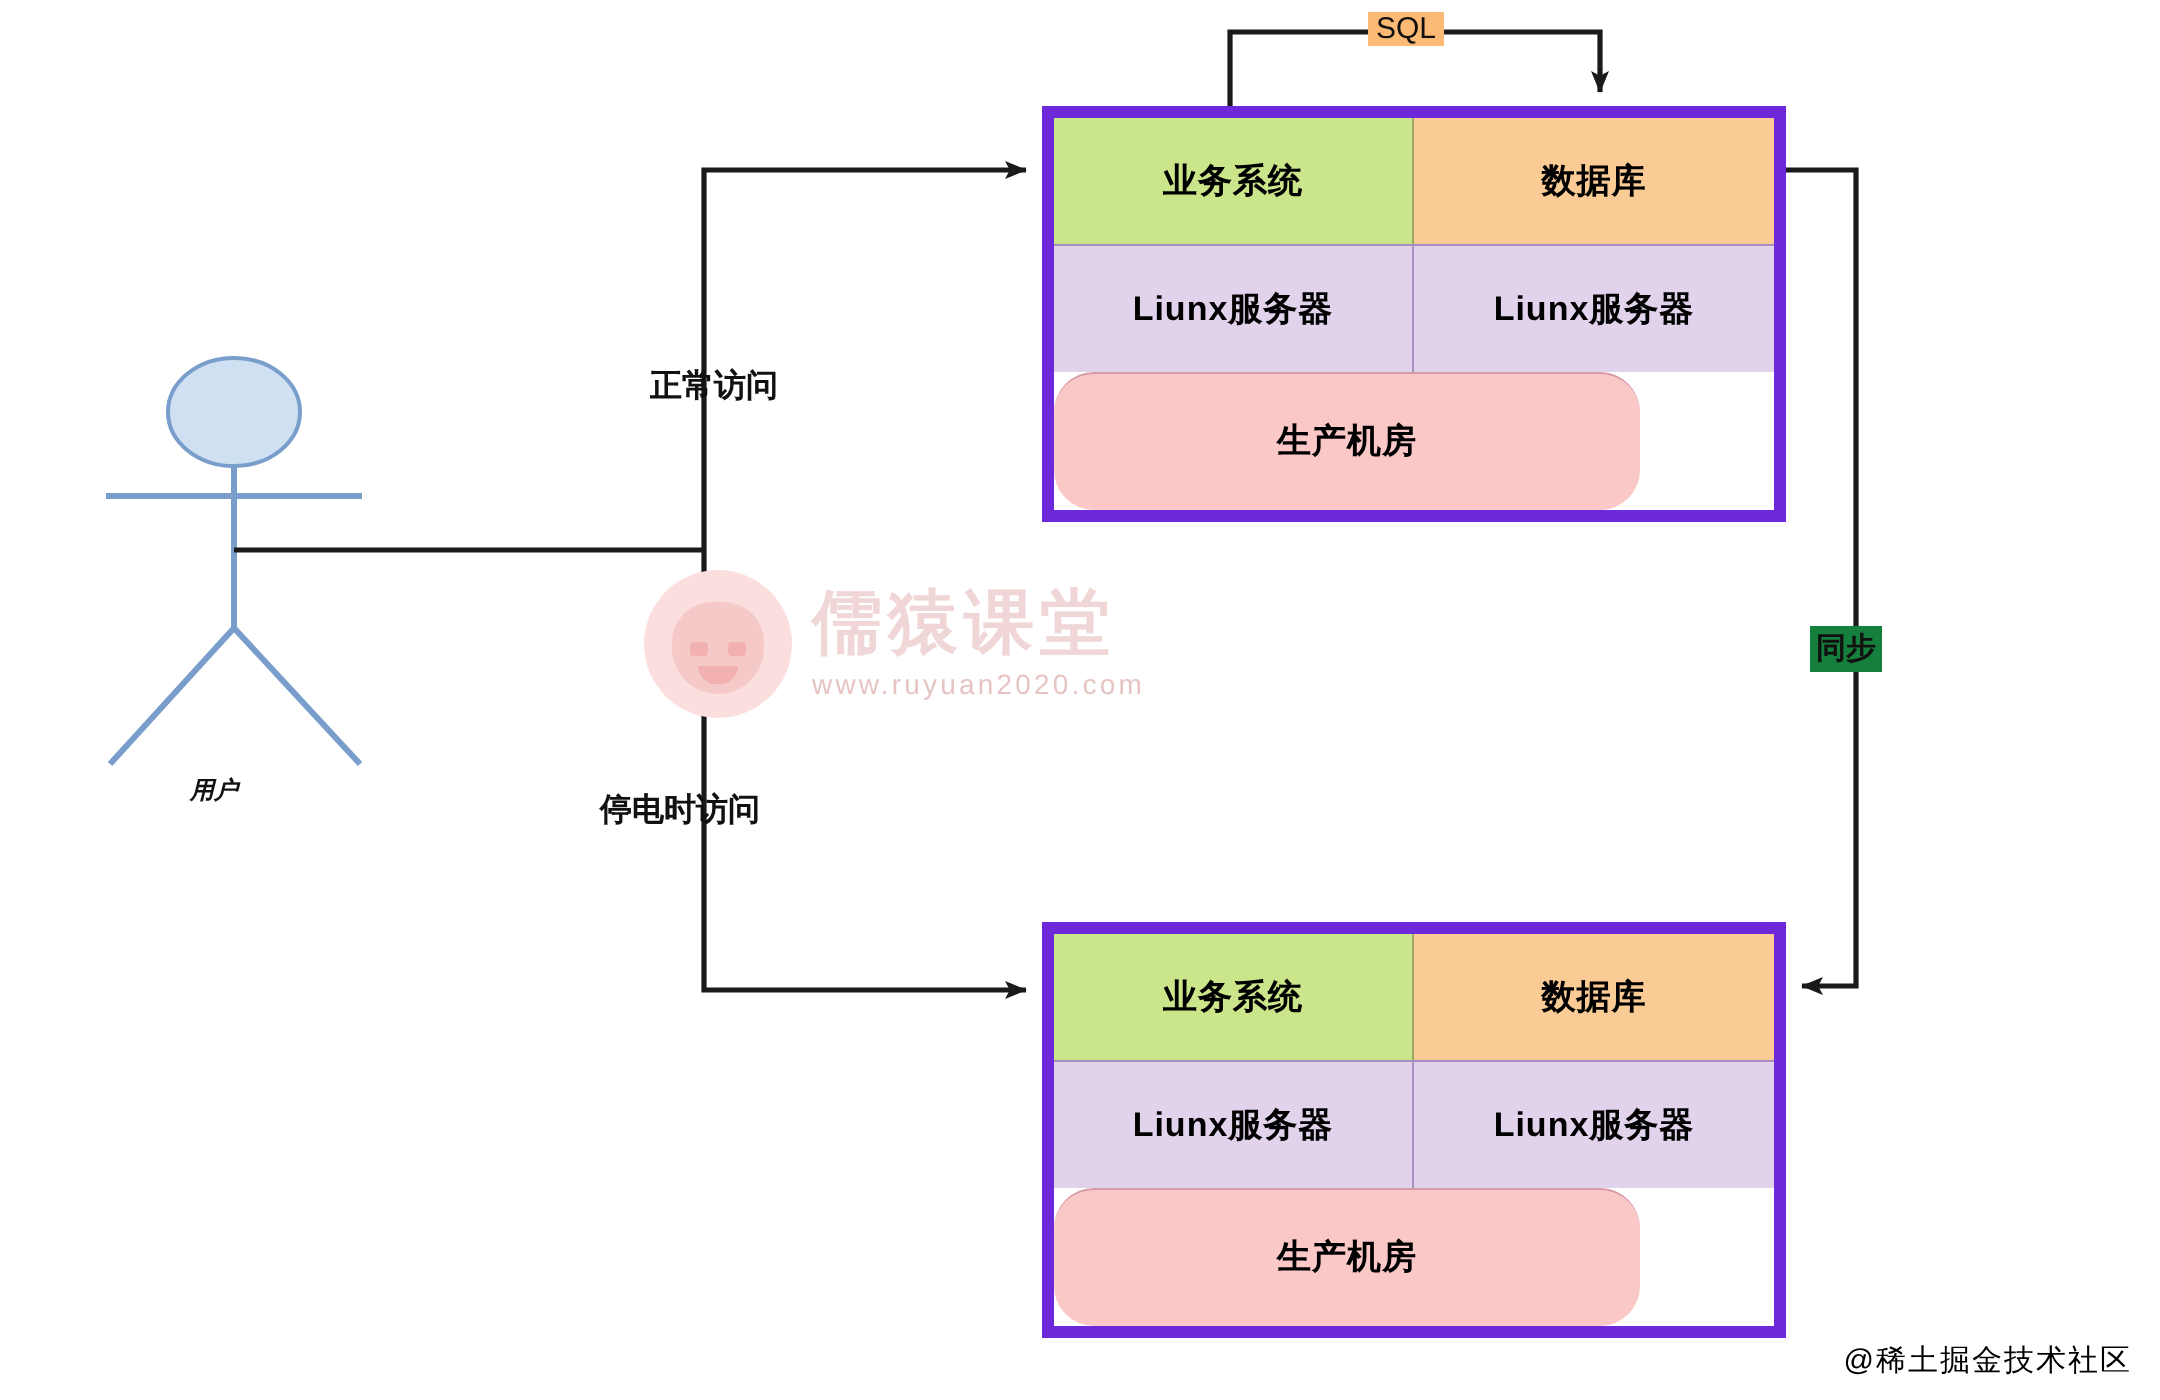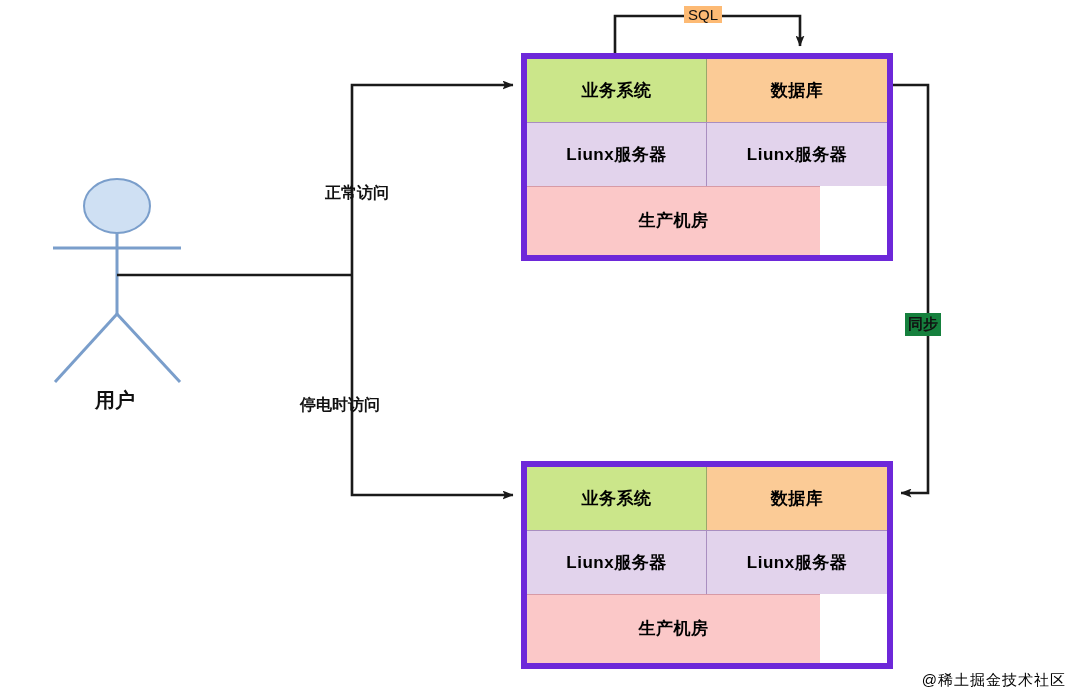--- a/index.html
+++ b/index.html
@@ -49,21 +49,21 @@
     color: #000000;
     letter-spacing: 0.5px;
     white-space: nowrap;
   }
   .row-app   { height: 66px; }
   .row-os    { height: 66px; text-align: center; }
   .row-room  { height: 72px; }
 
   .cell-left  { width: 184px; }
   .cell-right { width: 184px; }
-  .cell-full  { width: 293px; }
+  .cell-full  { width: 293px; border-radius: 20px; }
 
   .c-green  { background: #cbe68a; border-right: 1px solid #9aa86a; }
   .c-orange { background: #fbcb96; }
   .c-purple-l { background: #e2d3ec; border-right: 1px solid #a98ec0; border-top: 1px solid #a98ec0; }
   .c-purple-r { background: #e2d3ec; border-top: 1px solid #a98ec0; }
   .c-pink   { background: #fbc8c8; border-top: 1px solid #d79aa6; }
 
   .fs-app { font-size: 17px; }
   .fs-os  { font-size: 17px; }
   .fs-room{ font-size: 17px; }
@@ -75,21 +75,21 @@
     font-weight: bold;
     white-space: nowrap;
   }
   .lbl-sql {
     font-size: 15px;
     font-weight: normal;
     background: #fdba74;
     padding: 0 4px;
   }
   .lbl-flow { font-size: 16px; }
-  .lbl-actor { font-size: 20px; }
+  .lbl-actor { font-size: 12px; font-style: italic; }
   .lbl-sync { font-size: 15px; background: #15803d; padding: 2px 3px; margin-top: 35px; }
 
   
   #watermark {
     position: absolute;
     left: 322px;
     top: 276px;
     width: 276px;
     height: 92px;
     display: flex;
@@ -233,16 +233,28 @@
   <div class="lbl lbl-sql" style="left:684px; top:6px;">SQL</div>
 
   <div class="lbl lbl-flow" style="left:325px; top:183px;">正常访问</div>
 
   <div class="lbl lbl-flow" style="left:300px; top:395px;">停电时访问</div>
 
   <div class="lbl lbl-sync" style="left:905px; top:278px;">同步</div>
 
   <div class="lbl lbl-actor" style="left:95px; top:387px;">用户</div>
 
+  <div id="watermark">
+    <div id="wm-logo">
+      <div class="face"></div>
+      <div class="eye l"></div>
+      <div class="eye r"></div>
+      <div class="mouth"></div>
+    </div>
+    <div id="wm-text">
+      <div id="wm-title">儒猿课堂</div>
+      <div id="wm-url">www.ruyuan2020.com</div>
+    </div>
+  </div>
 
   <div id="credit">@稀土掘金技术社区</div>
 
 </div>
 
 </body></html>

